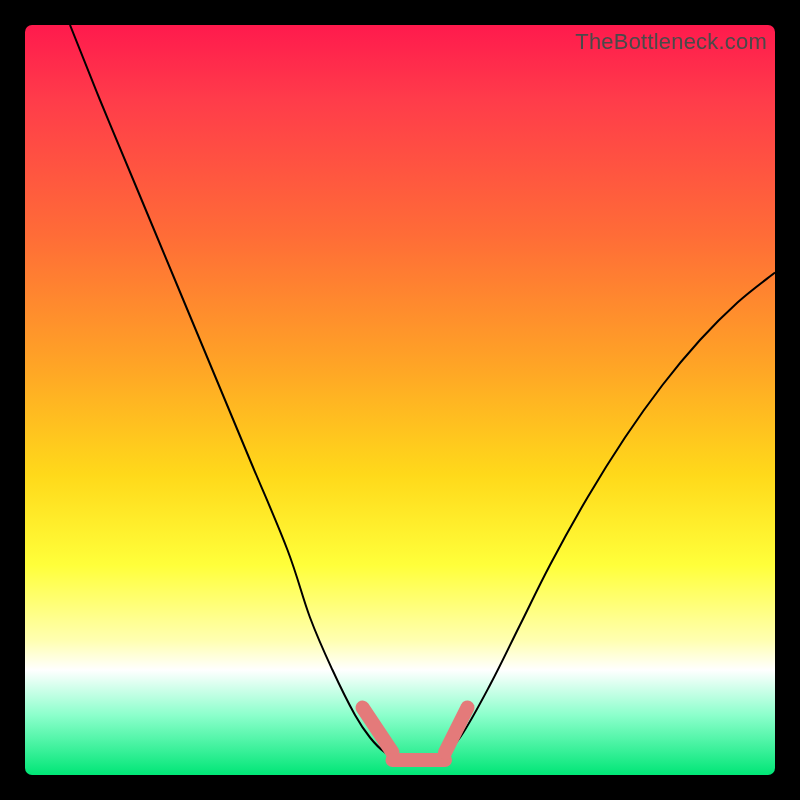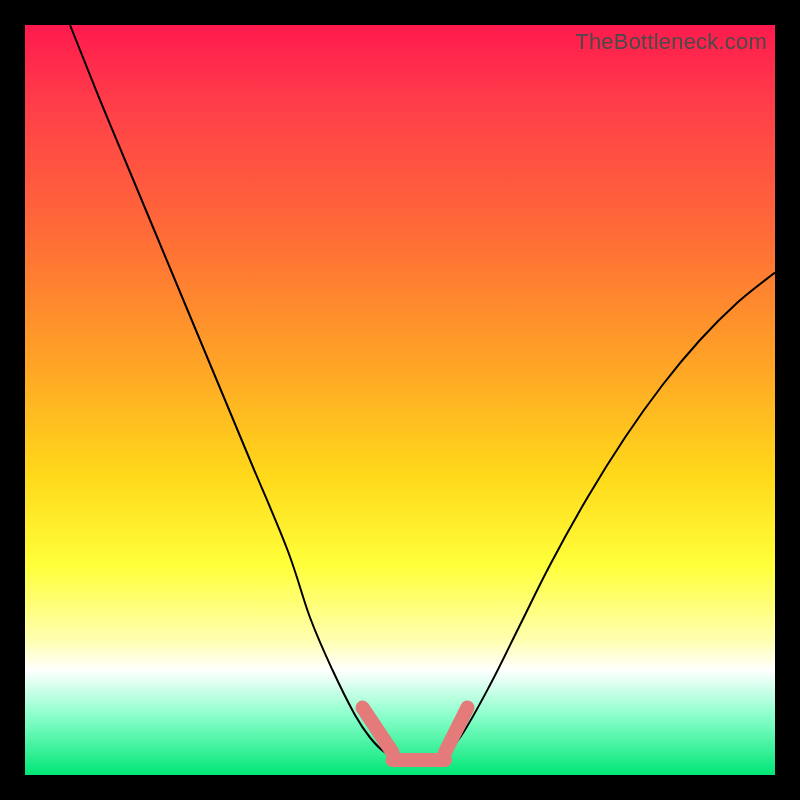--- a/index.html
+++ b/index.html
@@ -22,20 +22,21 @@
       #ff3c4a 10%,
       #ff6c37 28%,
       #ffa326 45%,
       #ffd91a 60%,
       #ffff3a 72%,
       #ffffb0 82%,
       #ffffff 86%,
       #8cffcc 92%,
       #00e676 100%
     );
+    border-radius: 7px;
   }
   .watermark {
     position: absolute;
     top: 4px;
     right: 8px;
     color: #4a4a4a;
     font-size: 22px;
     letter-spacing: 0.2px;
     font-weight: 400;
     z-index: 5;

